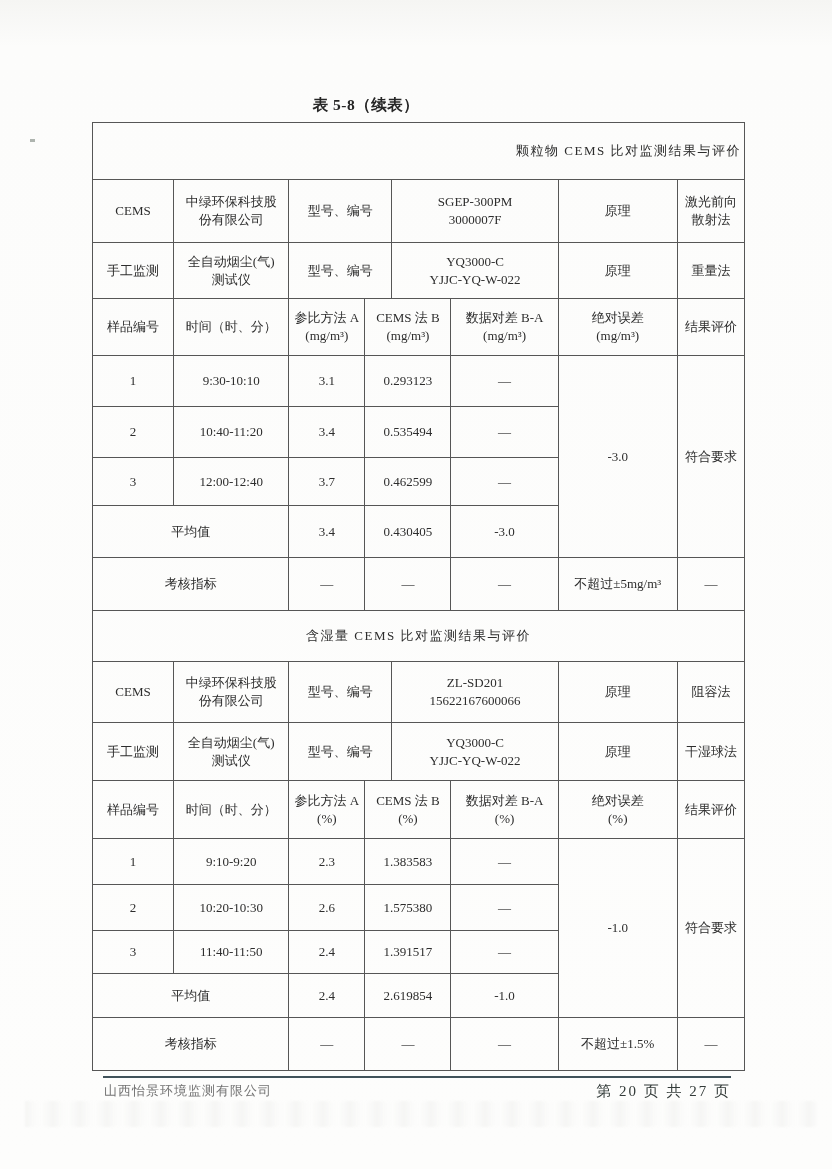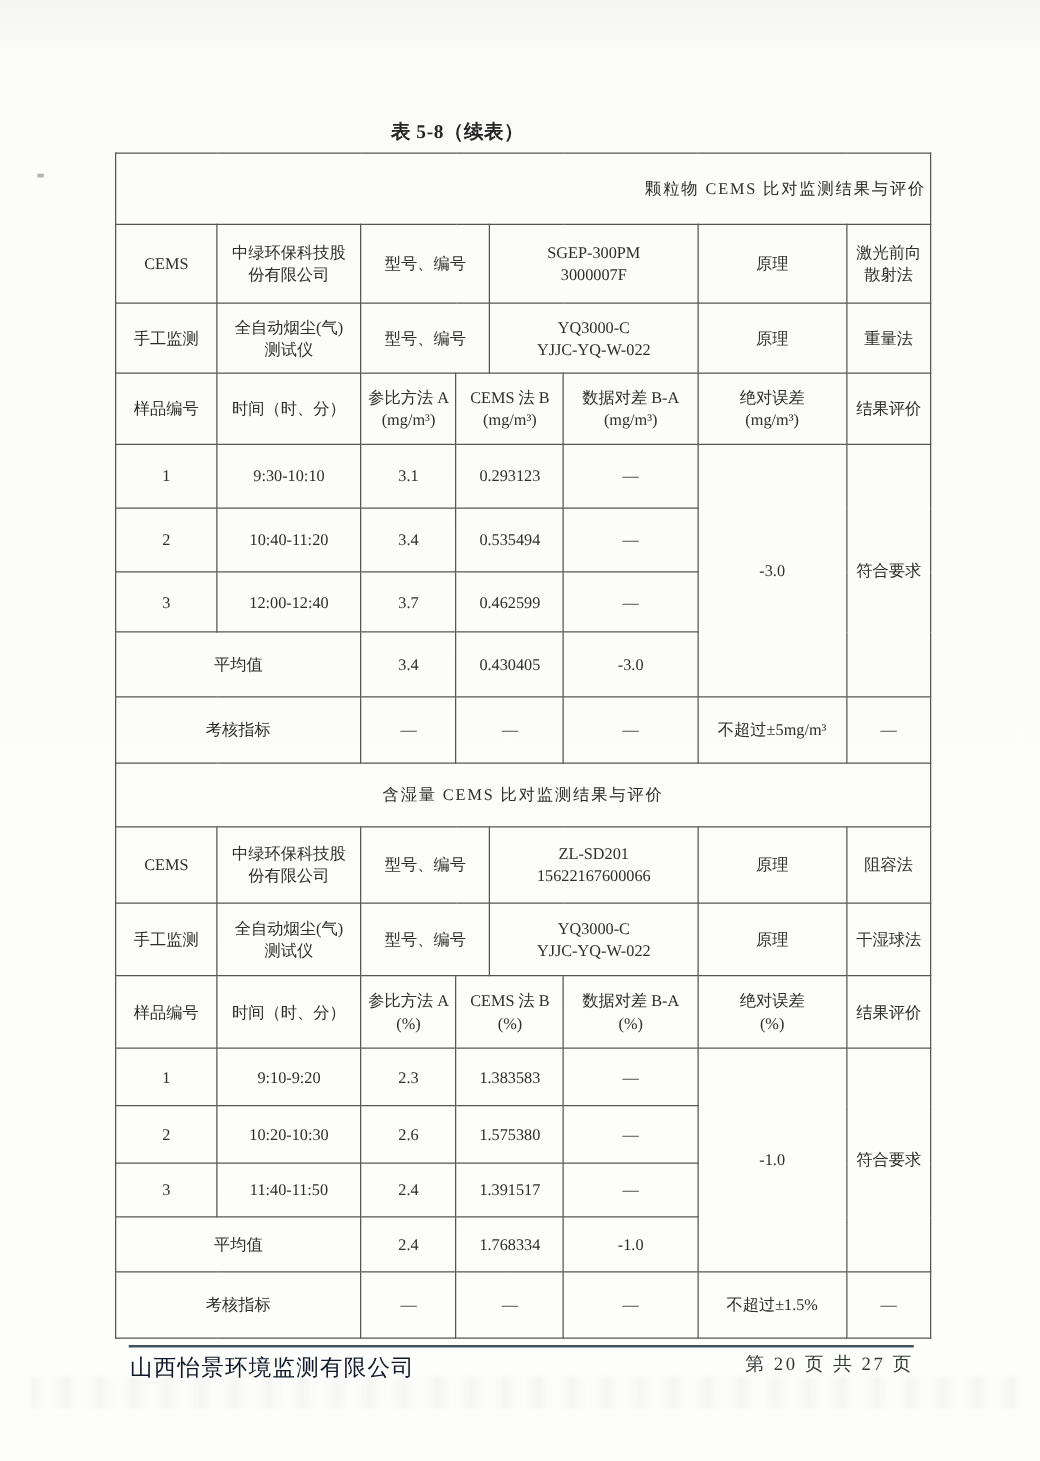--- a/index.html
+++ b/index.html
@@ -104,22 +104,22 @@
     top: 1076px;
     left: 103px;
     width: 628px;
     height: 0;
     border-top: 2px solid #40525a;
   }
   .footer-company {
     position: absolute;
     top: 1082px;
     left: 104px;
-    font-size: 18px;
-    color: #0f172a;
+    font-size: 13px;
+    color: #737373;
     letter-spacing: 1px;
   }
   .footer-page {
     position: absolute;
     top: 1082px;
     right: 101px;
     font-size: 15px;
     color: #333b39;
     letter-spacing: 2px;
   }
@@ -276,21 +276,21 @@
   <tr class="s2-r3">
     <td>3</td>
     <td>11:40-11:50</td>
     <td>2.4</td>
     <td colspan="2">1.391517</td>
     <td>—</td>
   </tr>
   <tr class="s2-avg">
     <td colspan="2">平均值</td>
     <td>2.4</td>
-    <td colspan="2">1.768334</td>
+    <td colspan="2">2.619854</td>
     <td>-1.0</td>
   </tr>
   <tr class="s2-check">
     <td colspan="2">考核指标</td>
     <td>—</td>
     <td colspan="2">—</td>
     <td>—</td>
     <td>不超过±1.5%</td>
     <td>—</td>
   </tr>

